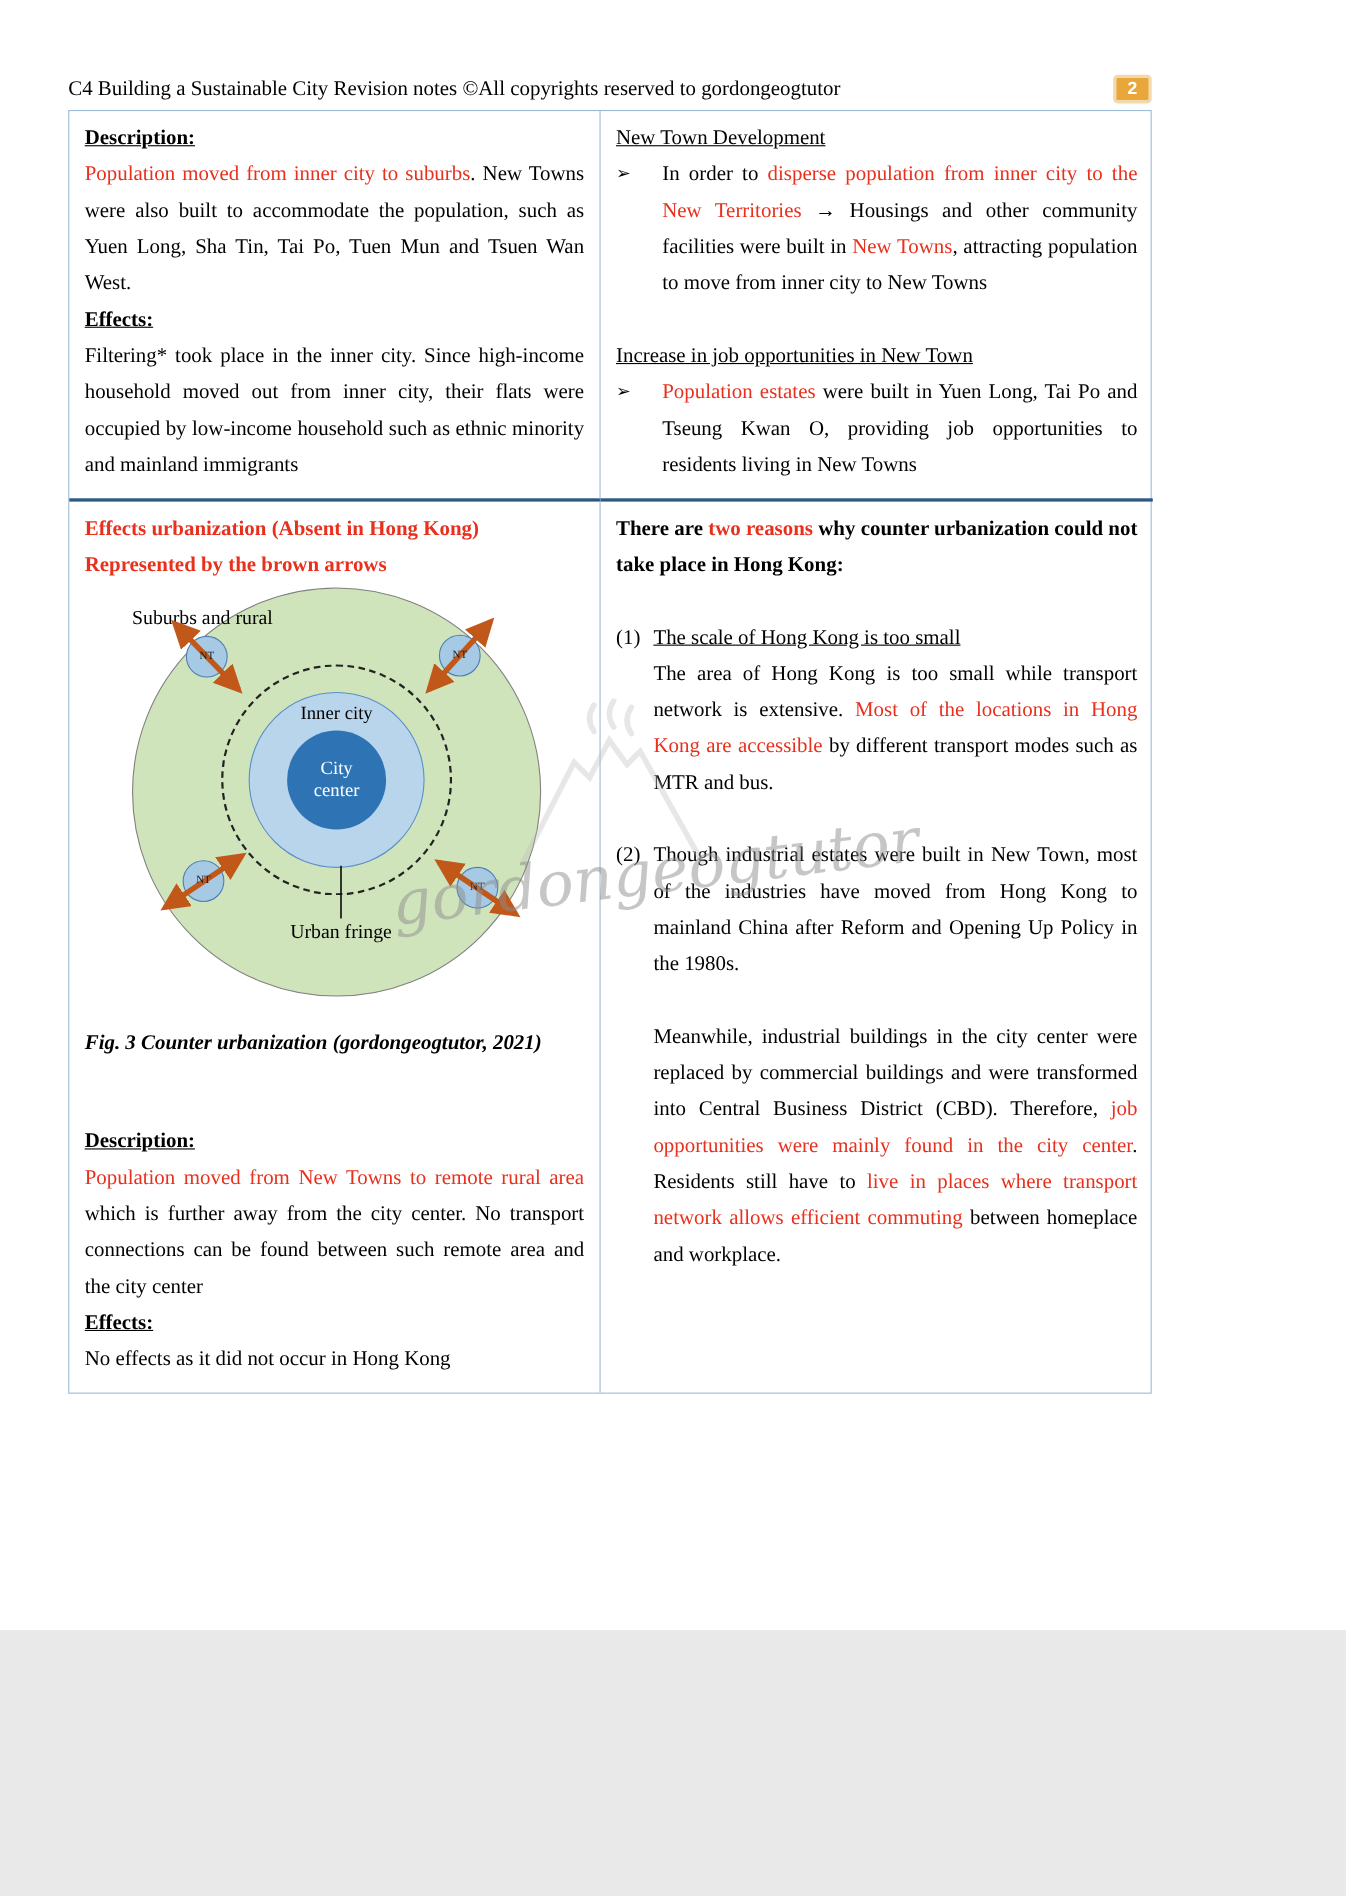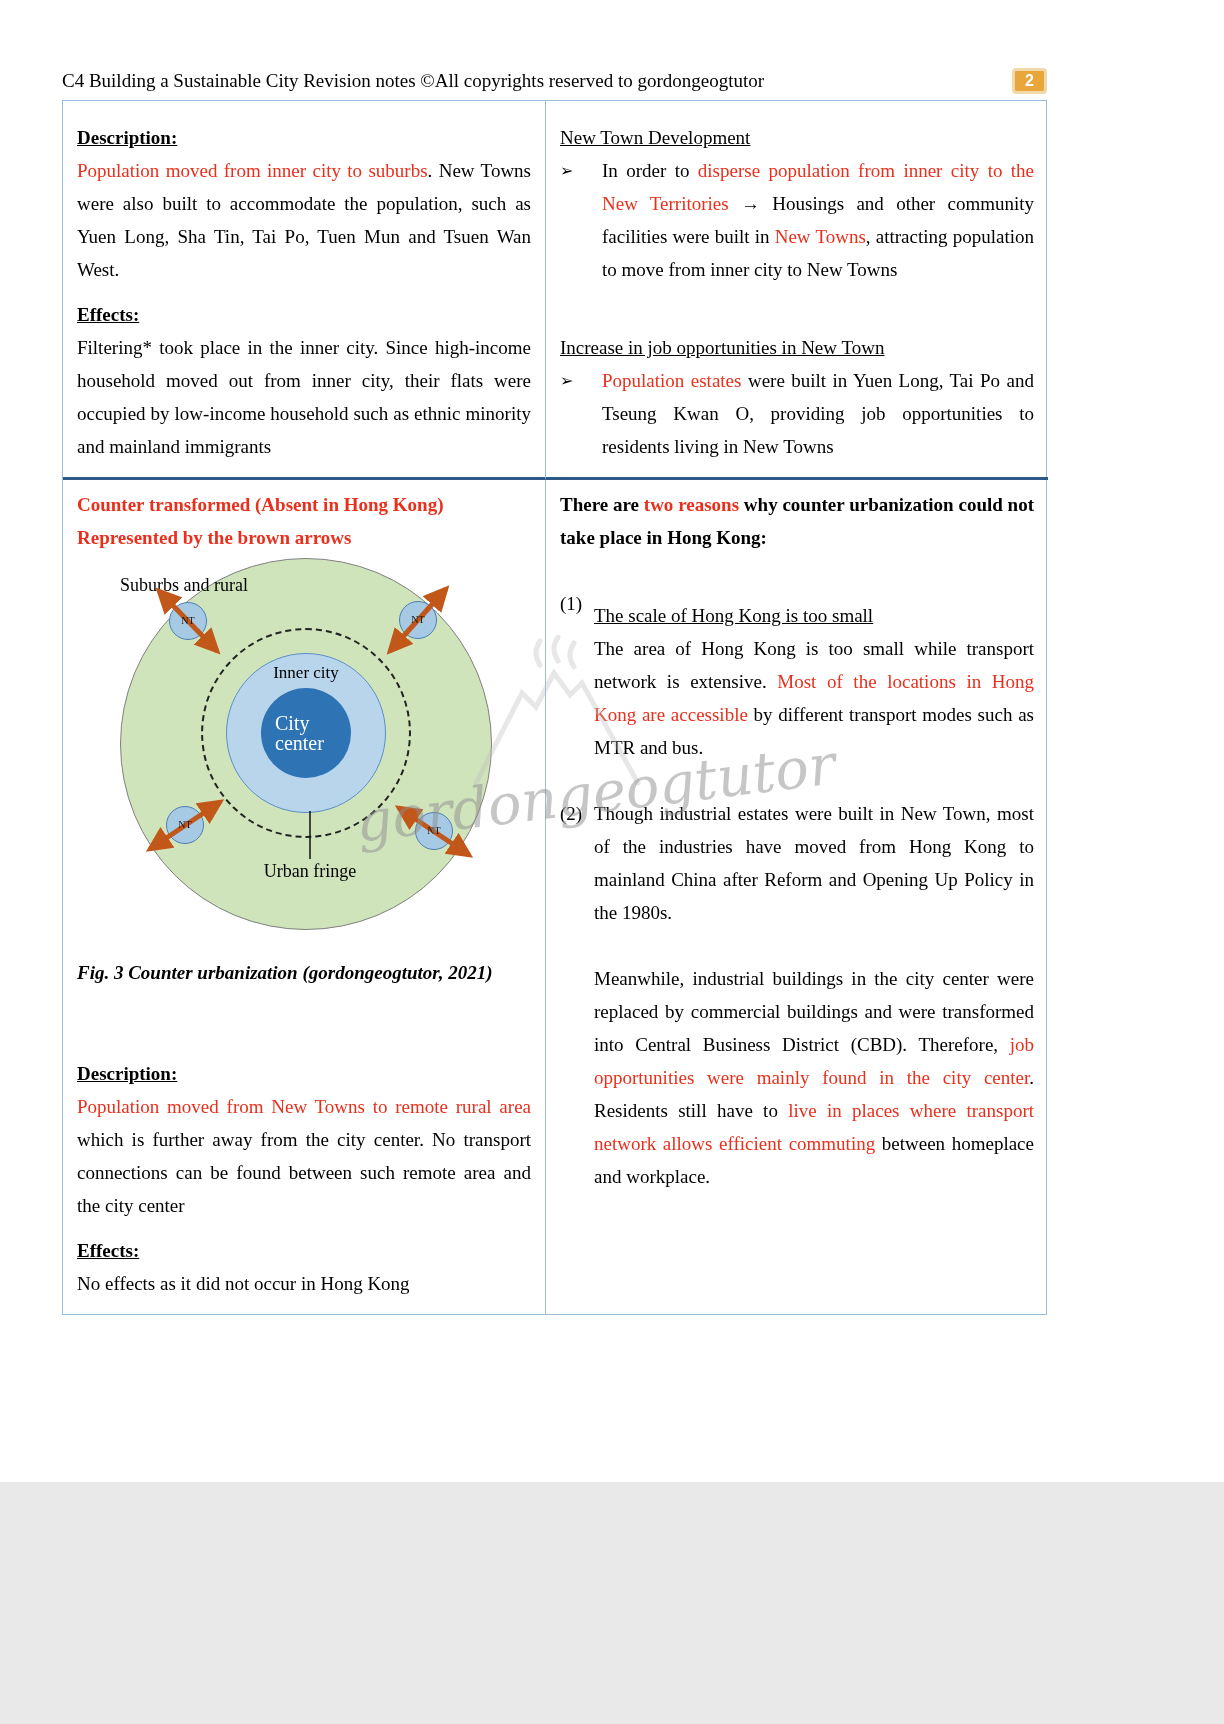--- a/index.html
+++ b/index.html
@@ -4,21 +4,21 @@
 <style>
   html,body { margin:0; padding:0; background:#e9e9e9; }
   .page {
     position:relative; width:1224px; height:1482px; margin:0 auto;
     background:#ffffff; overflow:hidden;
     font-family:"Liberation Serif","DejaVu Serif",serif;
     font-size:19px; line-height:33px; color:#000;
   }
   .red { color:var(--red,#e8301d); }
   .b { font-weight:bold; }
-  .u { text-decoration:underline;margin-top:12px; }
+  .u { text-decoration:underline; }
   .just { text-align:justify; }
 
   
   .hdr { position:absolute; left:62px; top:64px; width:985px; display:flex; justify-content:space-between; align-items:center; }
   .hdr-title { font-size:19px; }
   .page-badge {
     background:var(--badge,#e9a63b); color:#fff; border:3px solid #f2d9ab;
     font-family:"Liberation Sans",sans-serif; font-weight:bold; font-size:16px;
     line-height:20px; padding:0 10px; border-radius:4px;
   }
@@ -48,21 +48,21 @@
   .green-circle { position:absolute; left:43px; top:0; width:372px; height:372px; border-radius:50%;
     background:var(--green,#d0e4bc); border:1.5px solid #808080; box-sizing:border-box; }
   .lbl-suburbs { position:absolute; left:43px; top:16px; width:372px; text-align:left; font-size:18px; line-height:22px; }
   .dashed-circle { position:absolute; left:124px; top:70px; width:210px; height:210px; border-radius:50%;
     border:2px dashed #222; box-sizing:border-box; }
   .ring-circle { position:absolute; left:149px; top:95px; width:160px; height:160px; border-radius:50%;
     background:var(--ring,#b9d5ec); border:1px solid #5b8fc6; box-sizing:border-box; }
   .lbl-inner { position:absolute; left:149px; top:104px; width:160px; text-align:center; font-size:17px; line-height:22px; }
   .core-circle { position:absolute; left:184px; top:130px; width:90px; height:90px; border-radius:50%;
     background:var(--center,#2e74b5); color:#fff; display:flex; align-items:center; justify-content:center; }
-  .core-circle span { width:62px; text-align:left; font-size:20px; line-height:20px; }
+  .core-circle span { width:62px; text-align:center; font-size:17px; line-height:20px; }
   .nt-circle { position:absolute; width:38px; height:38px; border-radius:50%;
     background:var(--nt,#a6c9e4); border:1px solid #4d7fb5; box-sizing:border-box; }
   .nt-label { position:absolute; width:38px; height:38px; display:flex; align-items:center; justify-content:center;
     font-size:10px; line-height:12px; color:#1a1a1a; }
   .p-nt1 { left:92px; top:44px; } .p-nt2 { left:322px; top:43px; }
   .p-nt3 { left:89px; top:248px; } .p-nt4 { left:338px; top:254px; }
   .overlay { position:absolute; left:0; top:0; width:455px; height:392px; }
   .arrow-line { stroke:var(--arrow,#c2571a); stroke-width:5; }
   .arrow-head { fill:var(--arrow,#c2571a); }
   .pointer-line { stroke:#111; stroke-width:1.5; }
@@ -110,21 +110,21 @@
       </div>
       <div class="sp33"></div>
       <span class="h u">Increase in job opportunities in New Town</span>
       <div class="bullet">
         <span class="mark">➢</span>
         <p class="para btext"><span class="red">Population estates</span><span> were built in Yuen Long, Tai Po and Tseung Kwan O, providing job opportunities to residents living in New Towns</span></p>
       </div>
     </section>
 
     <section class="cell bl">
-      <div class="title">Counter transformed (Absent in Hong Kong)</div>
+      <div class="title">Effects urbanization (Absent in Hong Kong)</div>
       <div class="title">Represented by the brown arrows</div>
 
       <div class="diagram">
         <div class="green-circle"></div>
         <div class="lbl-suburbs">Suburbs and rural</div>
         <div class="dashed-circle"></div>
         <div class="ring-circle"></div>
         <div class="lbl-inner">Inner city</div>
         <div class="core-circle">
           <span>City center</span>

